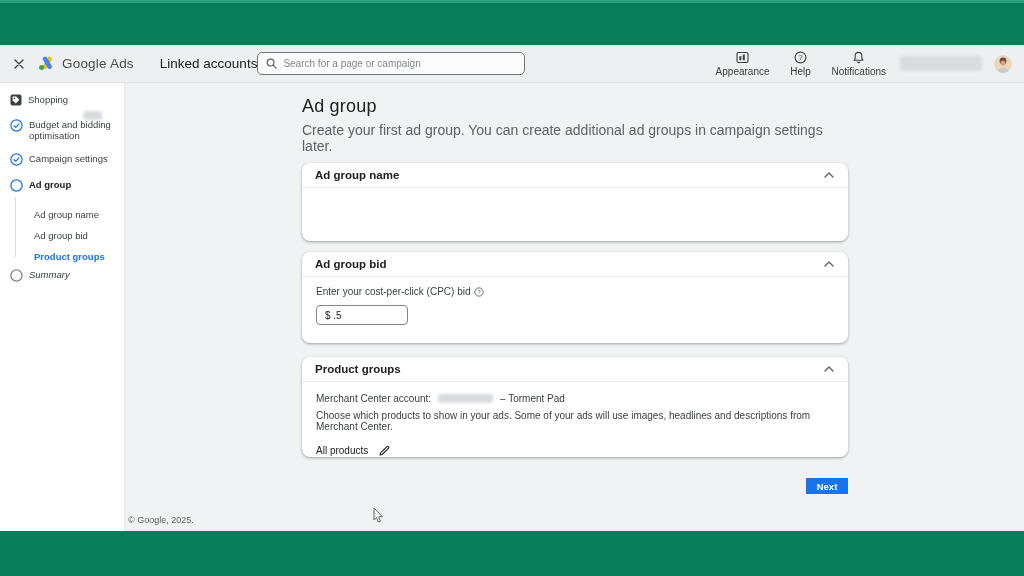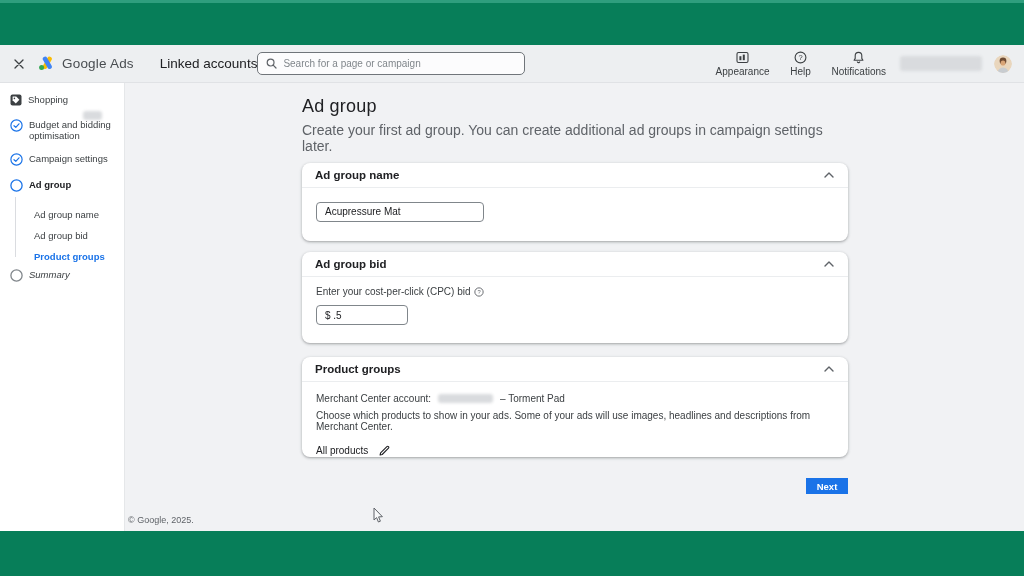--- a/index.html
+++ b/index.html
@@ -229,23 +229,20 @@
 
         <div class="card card-name">
           <div class="card-header">
             <span class="card-title">Ad group name</span>
             <span class="chev">
               <svg width="12" height="10" viewBox="0 0 12 10">
                   <path d="M2 7 L6 3 L10 7" fill="none" stroke="#5f6368" stroke-width="1.4" stroke-linecap="round" stroke-linejoin="round"></path>
                 </svg>
             </span>
           </div>
-          <div class="card-body">
-            <input class="text-input name-input" value="Acupressure Mat" style="">
-          </div>
         </div>
 
         <div class="card card-bid">
           <div class="card-header">
             <span class="card-title">Ad group bid</span>
             <span class="chev">
               <svg width="12" height="10" viewBox="0 0 12 10">
                   <path d="M2 7 L6 3 L10 7" fill="none" stroke="#5f6368" stroke-width="1.4" stroke-linecap="round" stroke-linejoin="round"></path>
                 </svg>
             </span>

